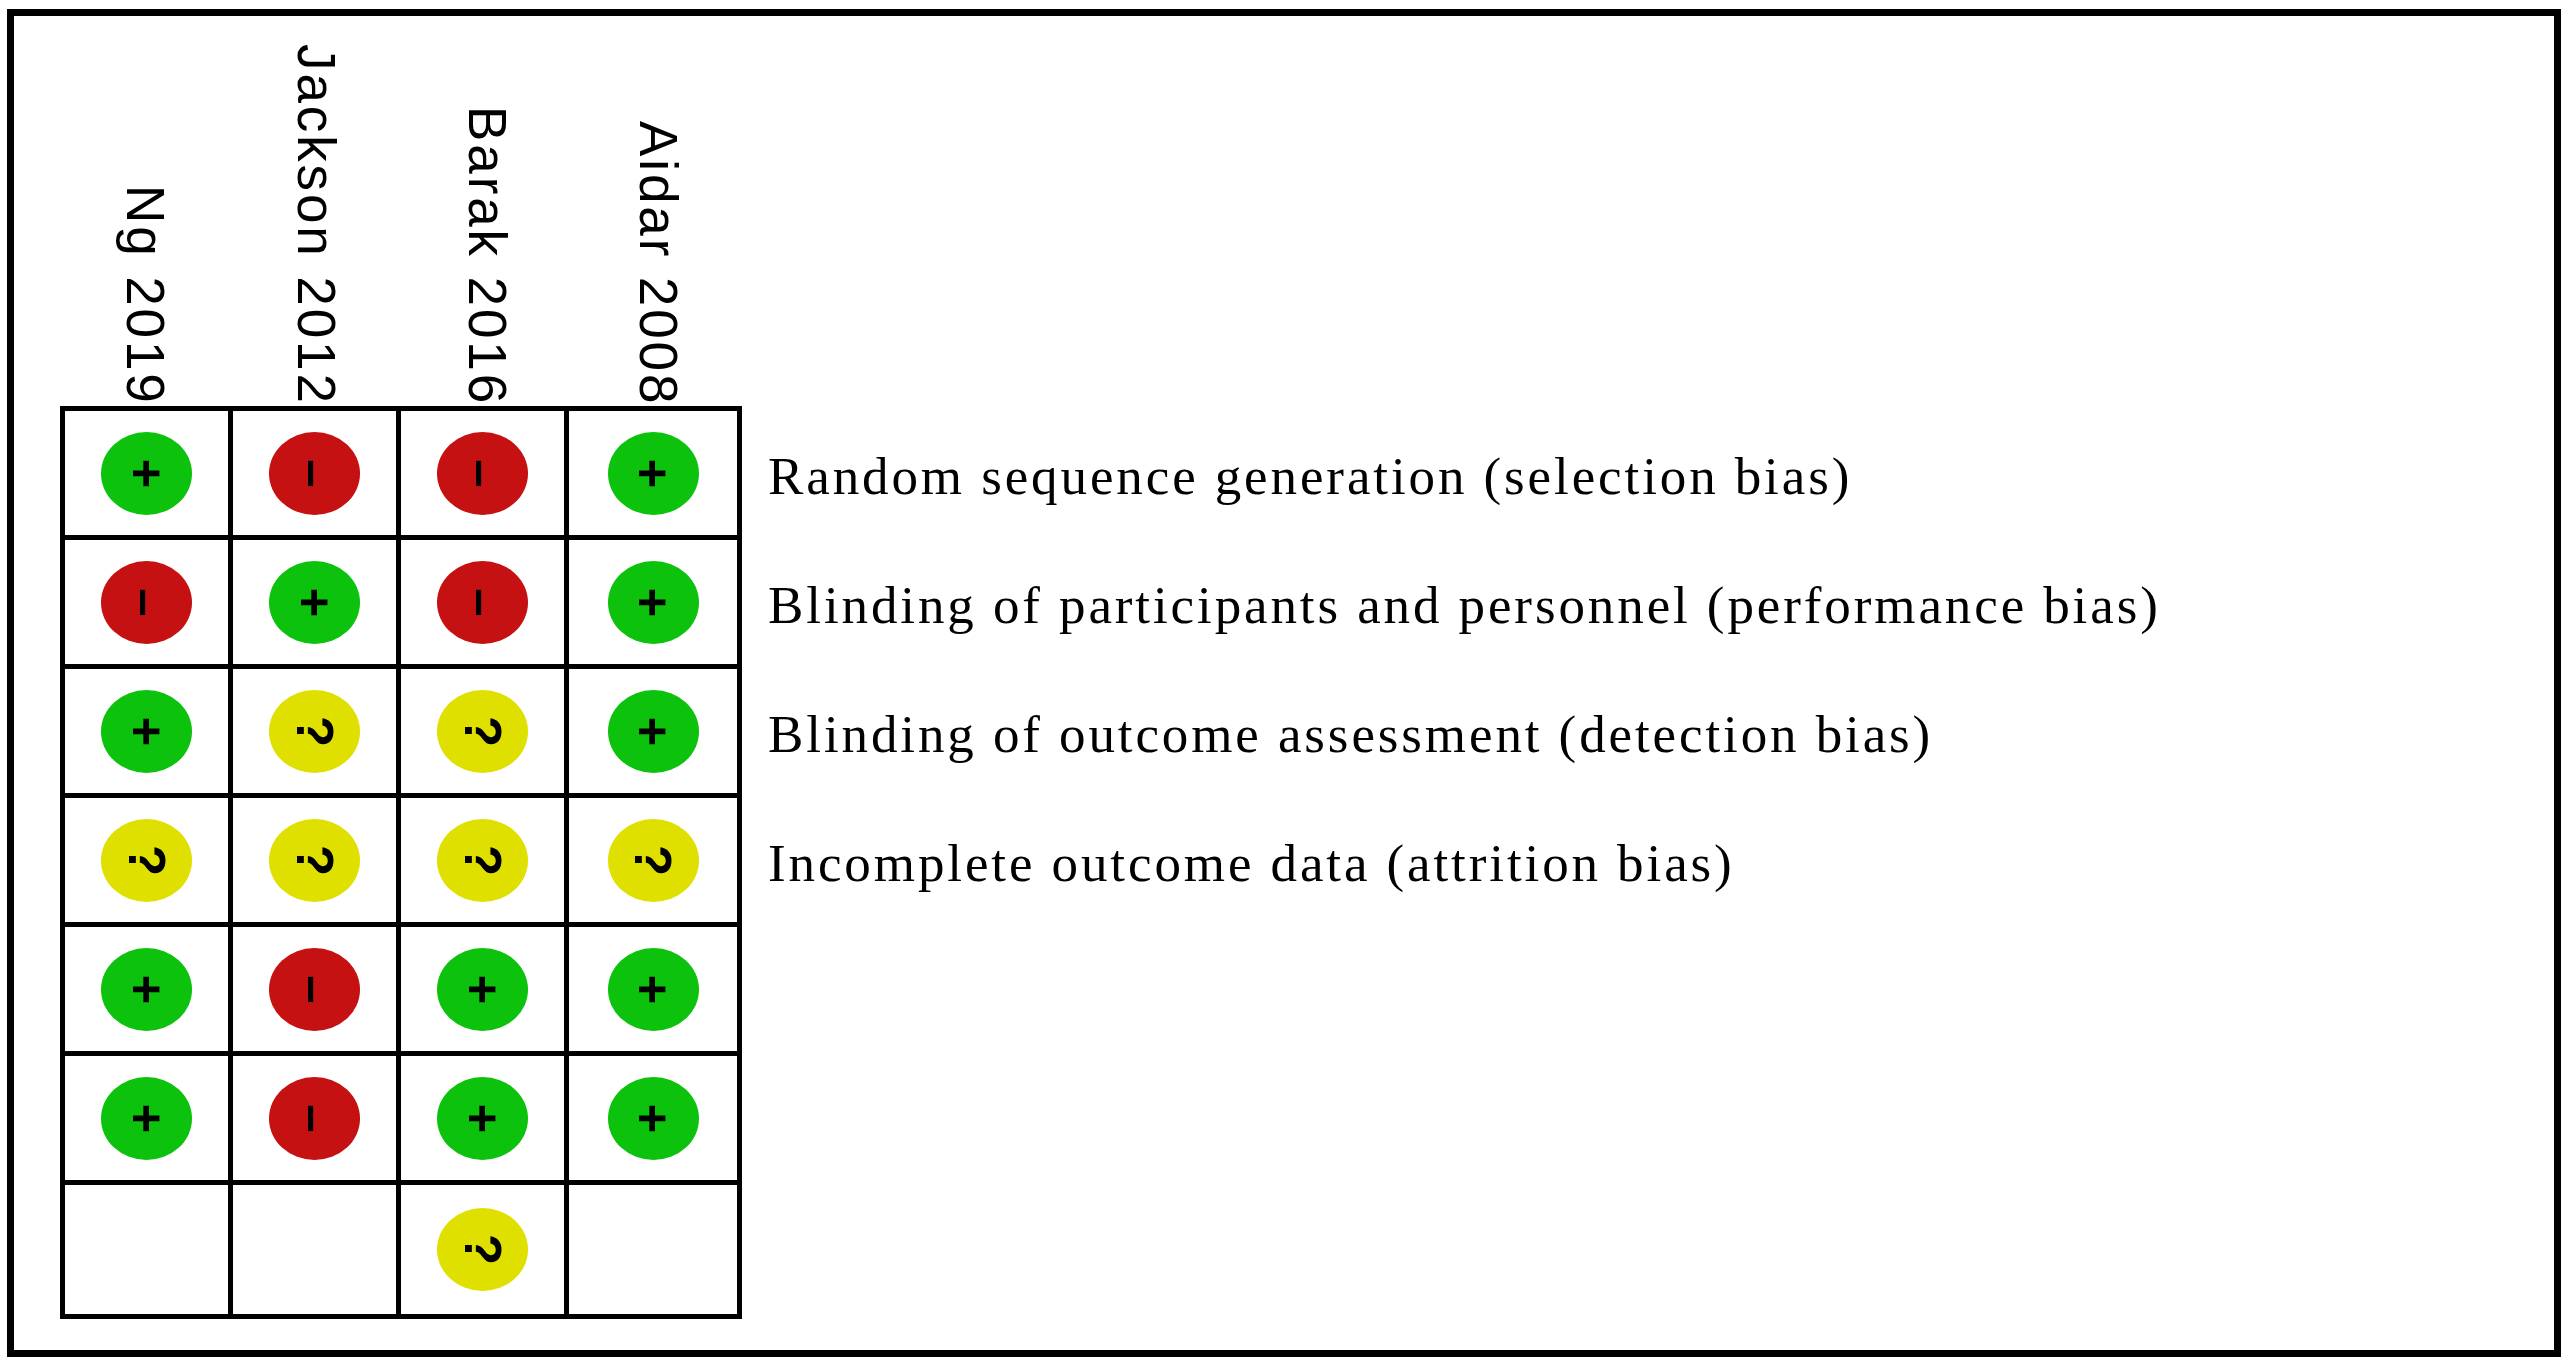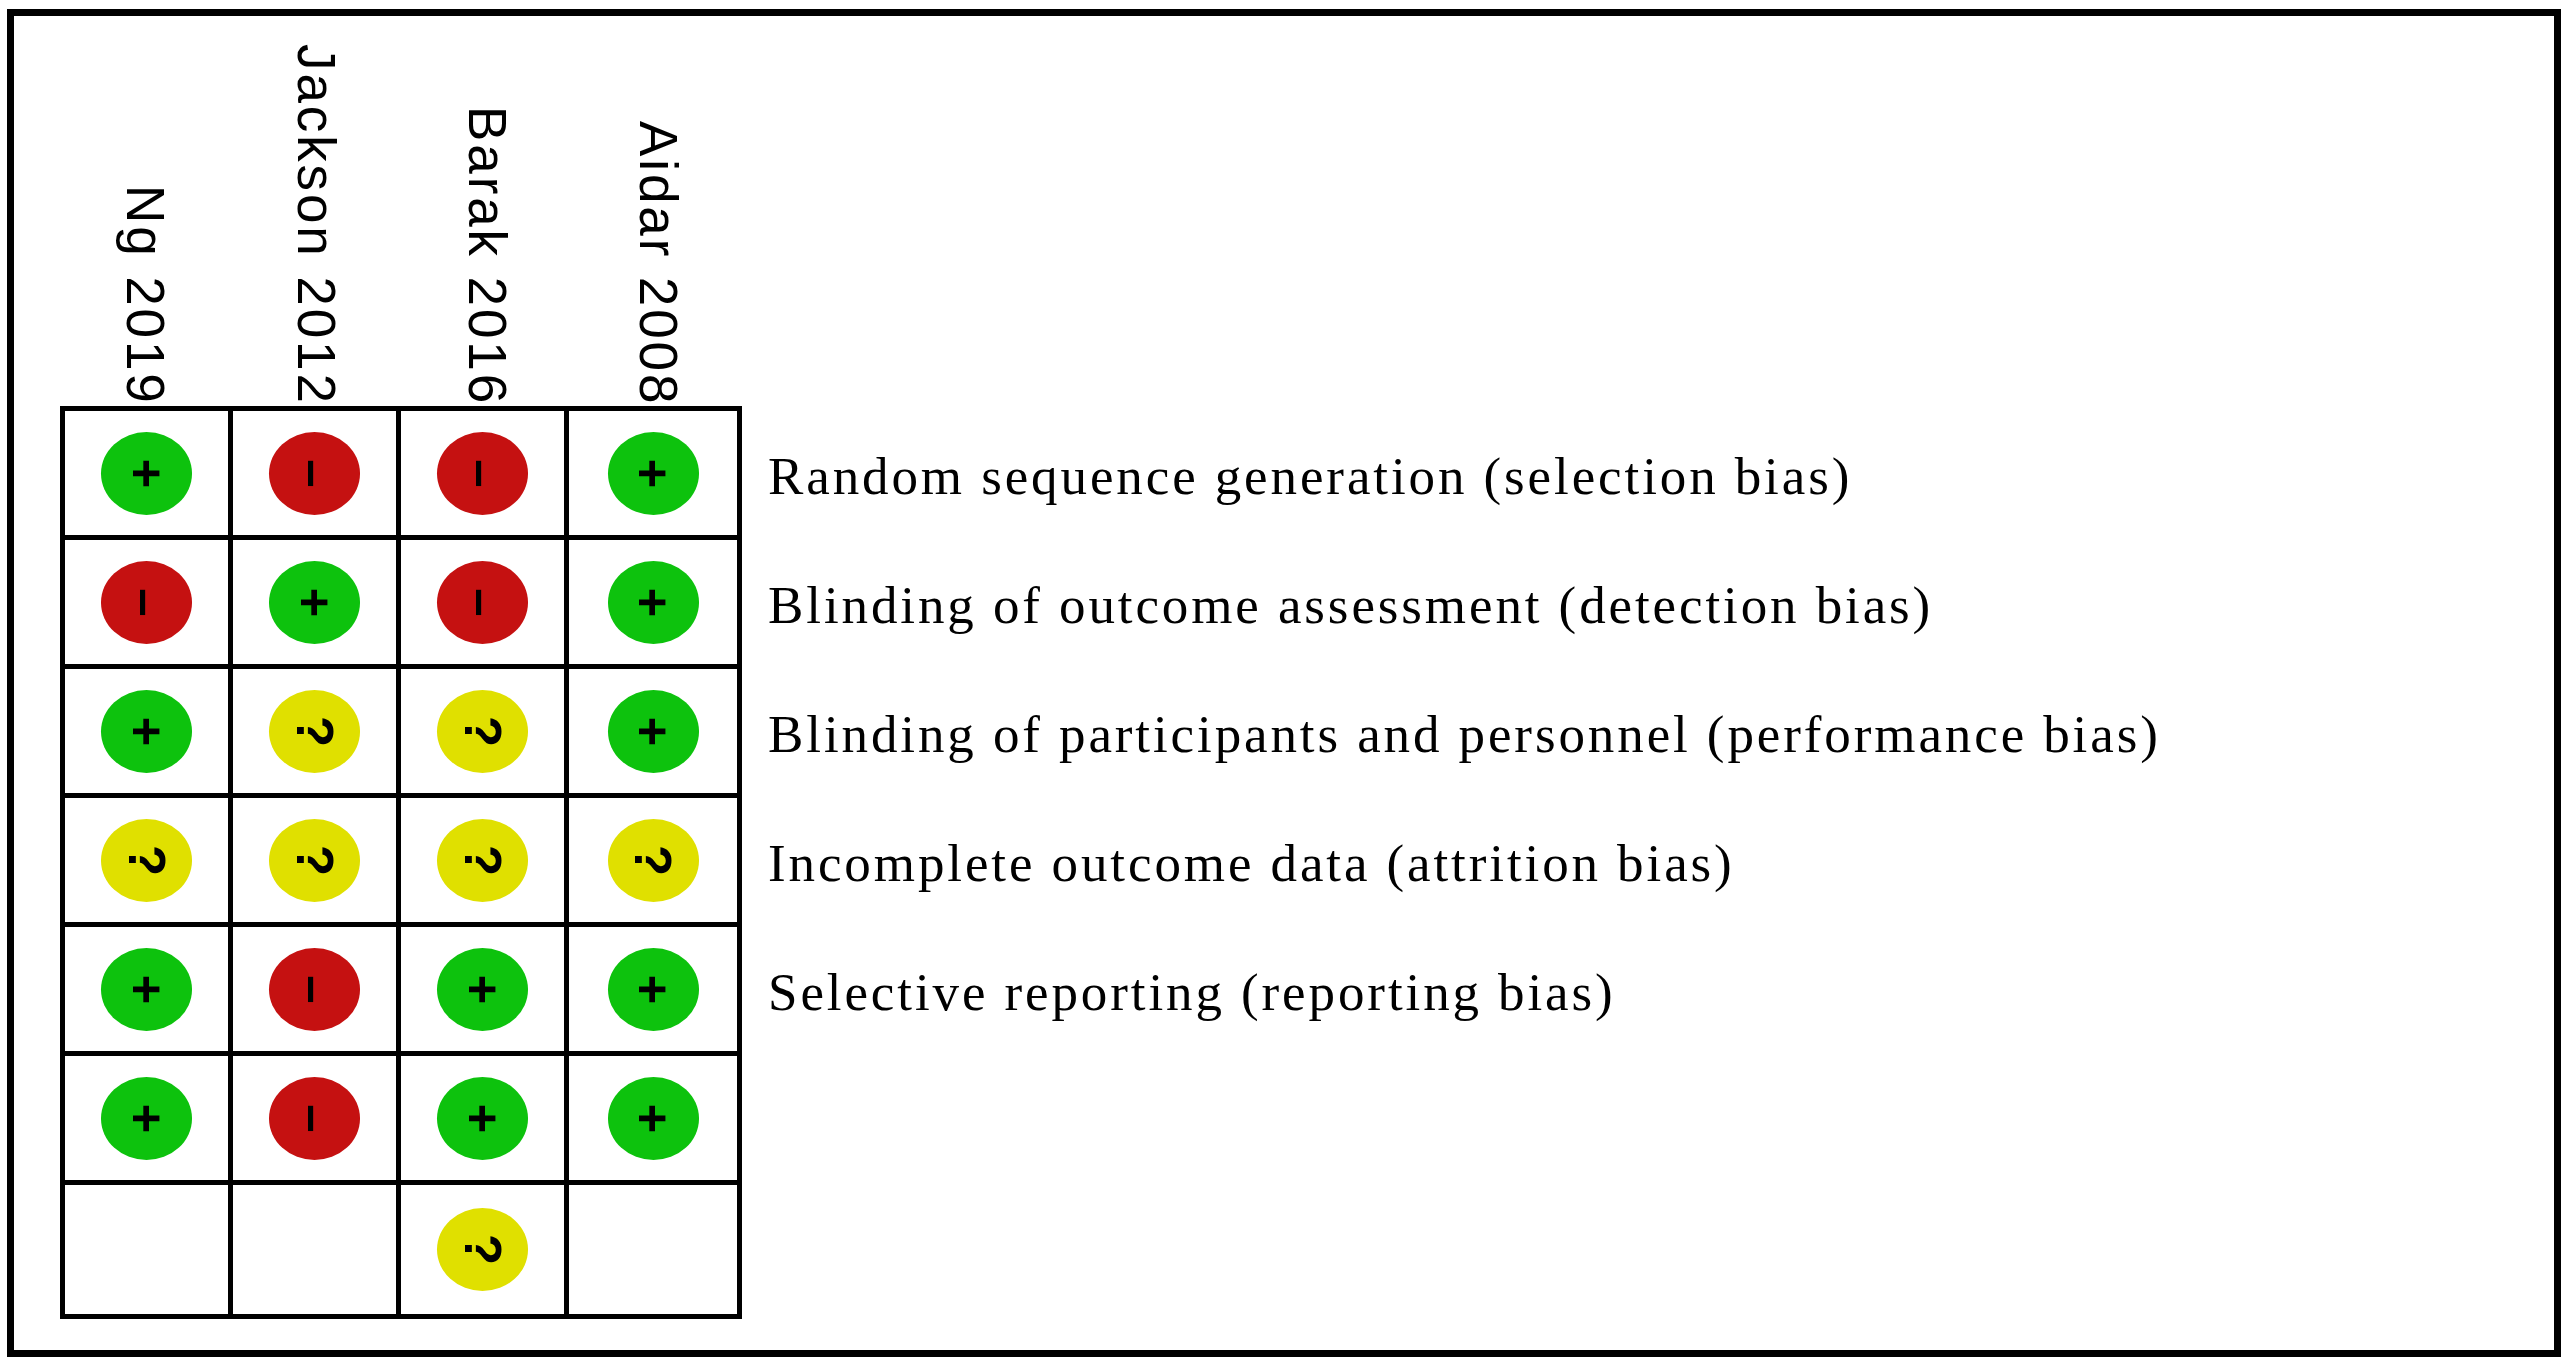--- a/index.html
+++ b/index.html
@@ -249,26 +249,23 @@
           <span class="sym">?</span>
         </div>
       </div>
       <div class="cell last-col last-row"></div>
     </div>
   <div class="labels" id="labels">
       <div class="label-row">
         <span class="domain-label">Random sequence generation (selection bias)</span>
       </div>
       <div class="label-row">
+        <span class="domain-label">Blinding of participants and personnel (performance bias)</span>
+      </div>
+      <div class="label-row">
         <span class="domain-label">Blinding of outcome assessment (detection bias)</span>
       </div>
       <div class="label-row">
-        <span class="domain-label">Blinding of participants and personnel (performance bias)</span>
-      </div>
-      <div class="label-row">
         <span class="domain-label">Incomplete outcome data (attrition bias)</span>
-      </div>
-      <div class="label-row">
-        <span class="domain-label">Selective reporting (reporting bias)</span>
       </div>
     </div>
 </div>
 
 
 </body></html>

